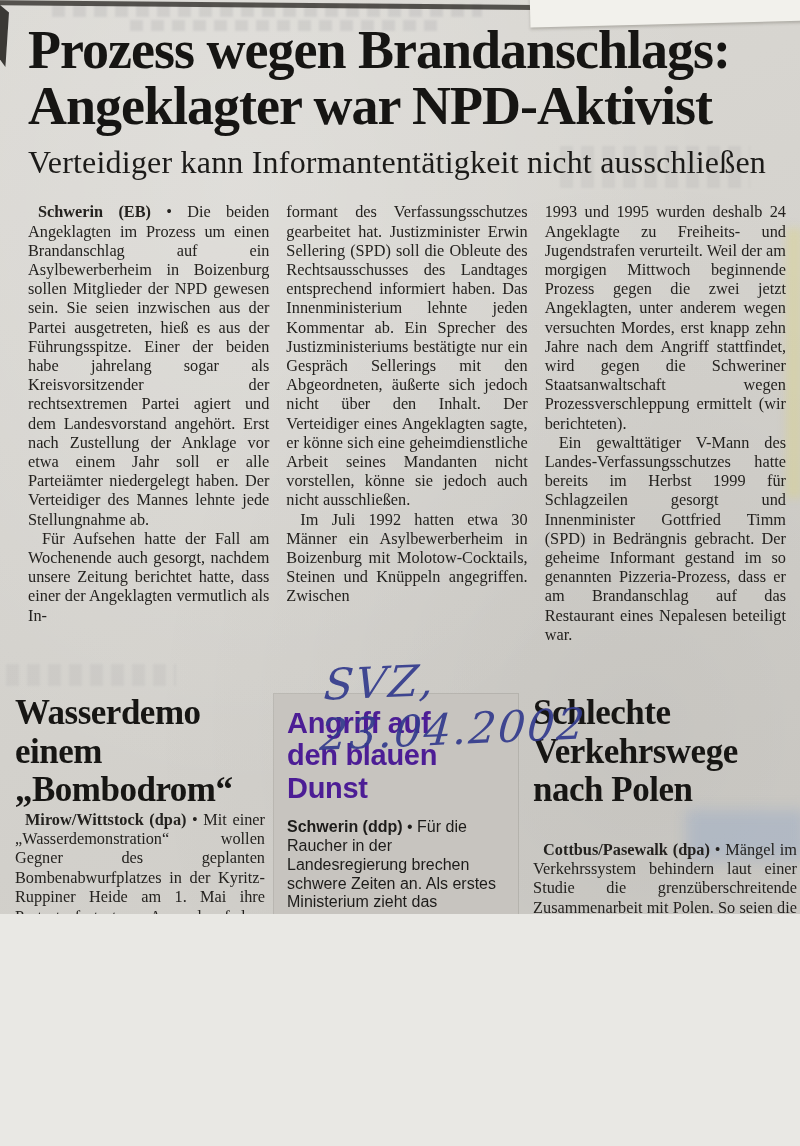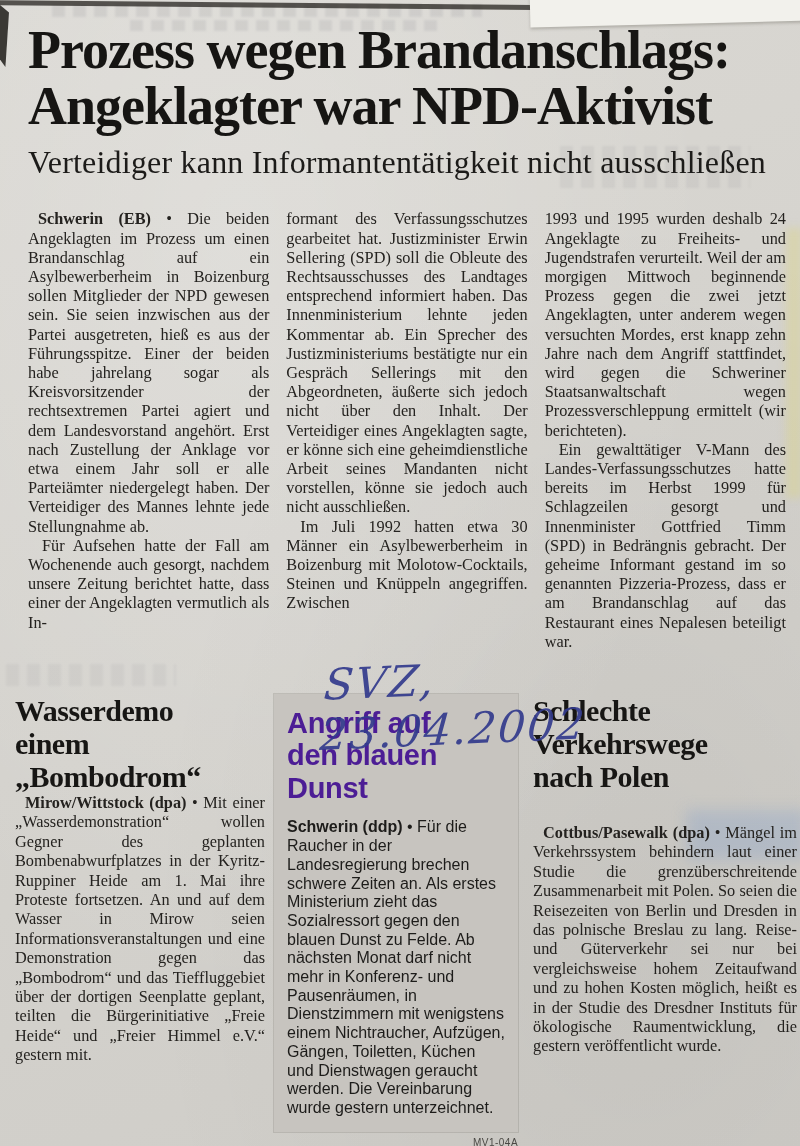--- a/index.html
+++ b/index.html
@@ -1,17 +1,17 @@
 <!DOCTYPE html>
 <html><head>
 <meta charset="utf-8">
 <style>
   html,body{margin:0;padding:0;background:#e9e8e4;}
   .page{
-    position:relative;width:800px;height:1146px;overflow:hidden;
+    position:relative;width:800px;height:914px;overflow:hidden;
     background:
       radial-gradient(ellipse at 30% 20%, rgba(255,255,255,.20), rgba(255,255,255,0) 60%),
       radial-gradient(ellipse at 80% 80%, rgba(0,0,0,.05), rgba(0,0,0,0) 55%),
       linear-gradient(160deg,#dad8d3 0%,#d5d3ce 45%,#cfcdc8 100%);
     font-family:"Liberation Serif", serif;color:#24221f;
   }
   
   .edge-top-line{position:absolute;top:3px;left:-8px;width:620px;height:5px;background:#26231f;transform:rotate(.5deg);opacity:.75;border-radius:2px;}
   .torn-top-right{position:absolute;top:-12px;right:-10px;width:280px;height:36px;background:#f2f1ec;transform:rotate(-1.4deg);box-shadow:0 2px 3px rgba(60,55,45,.25);}
   .edge-left-sliver{position:absolute;top:5px;left:0;width:9px;height:62px;background:#1e1c19;clip-path:polygon(0 0,100% 12%,60% 100%,0 88%);opacity:.85;}
@@ -21,41 +21,41 @@
   .g2{top:20px;left:130px;width:310px;height:11px;}
   .g3{top:146px;left:560px;width:190px;height:42px;opacity:.35;}
   .g4{top:664px;left:6px;width:170px;height:22px;opacity:.3;}
   .yellow-strip{position:absolute;right:-2px;top:228px;width:16px;height:270px;background:rgba(222,212,118,.35);filter:blur(4px);}
   .blue-smudge{position:absolute;right:-6px;top:810px;width:120px;height:50px;background:rgba(118,150,202,.28);filter:blur(7px);}
 
   
   .main{position:absolute;top:22px;left:28px;width:758px;}
   .hl{font-weight:bold;color:#161513;font-size:54px;line-height:1.04;letter-spacing:-1px;white-space:nowrap;}
   .subhead{margin-top:10px;font-size:32px;color:#1c1b19;letter-spacing:.2px;white-space:nowrap;}
-  .cols{display:flex;gap:17px;margin-top:28px;}
+  .cols{display:flex;gap:17px;margin-top:21px;}
   .col{flex:1;min-width:0;font-size:16.3px;line-height:19.2px;text-align:justify;}
   .col p{margin:0;}
   .col p.indent{text-indent:14px;}
   .col p.lead-p{text-indent:10px;}
   .dateline{font-weight:bold;}
 
   
   .handwriting{
     position:absolute;top:652px;left:322px;width:360px;
     font-family:"DejaVu Serif", serif;font-style:italic;
     font-size:43px;color:#333b8d;letter-spacing:2px;
     transform:rotate(-2.5deg) skewX(-7deg);opacity:.92;z-index:5;
   }
 
   
   .bottom{position:absolute;top:694px;left:15px;width:782px;display:flex;gap:9px;}
   .art-left{width:252px;}
   .art-mid{width:246px;}
   .art-right{width:266px;padding-left:6px;}
-  .serif-hl{font-weight:bold;font-size:30px;line-height:1.1;color:#171614;letter-spacing:-.5px;}
+  .serif-hl{font-weight:bold;font-size:35px;line-height:1.1;color:#171614;letter-spacing:-.5px;}
   .art-body{font-size:16.3px;line-height:19.4px;text-align:justify;}
   .art-body p{margin:0;text-indent:10px;}
   .graybox{
     background:#c7c4bf;box-shadow:0 0 0 1px rgba(120,116,108,.25);
     padding:13px 12px 14px 13px;min-height:362px;
     font-family:"Liberation Sans", sans-serif;
   }
   .sans-hl{font-weight:bold;font-size:29px;line-height:1.12;color:#4c1d95;letter-spacing:-.3px;}
   .sans-body{margin-top:14px;font-size:16px;line-height:18.7px;color:#1d1c1a;}
   .sans-body p{margin:0;}

